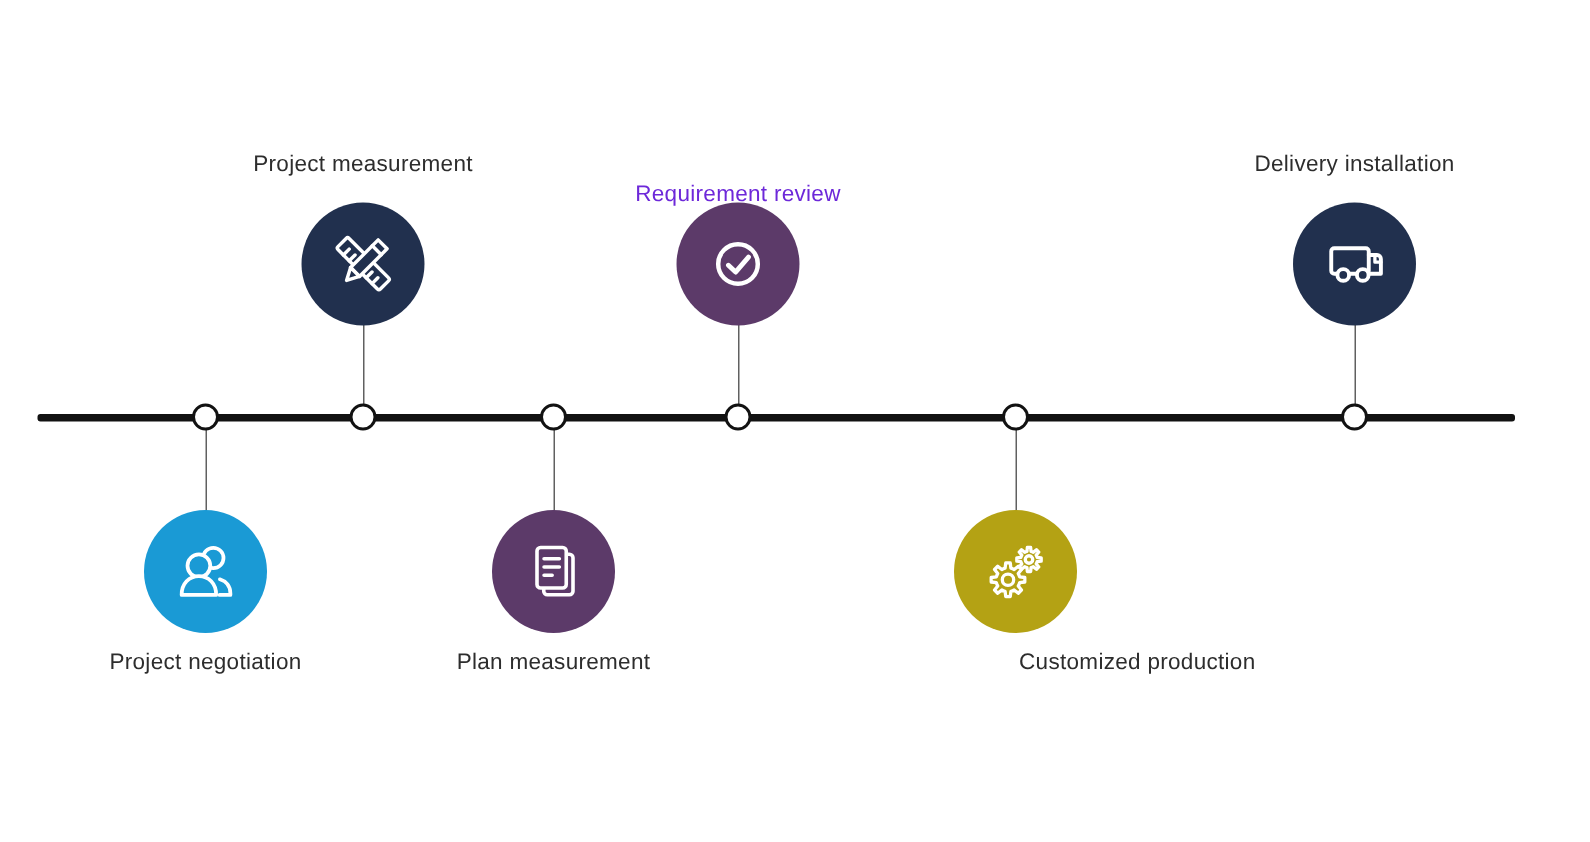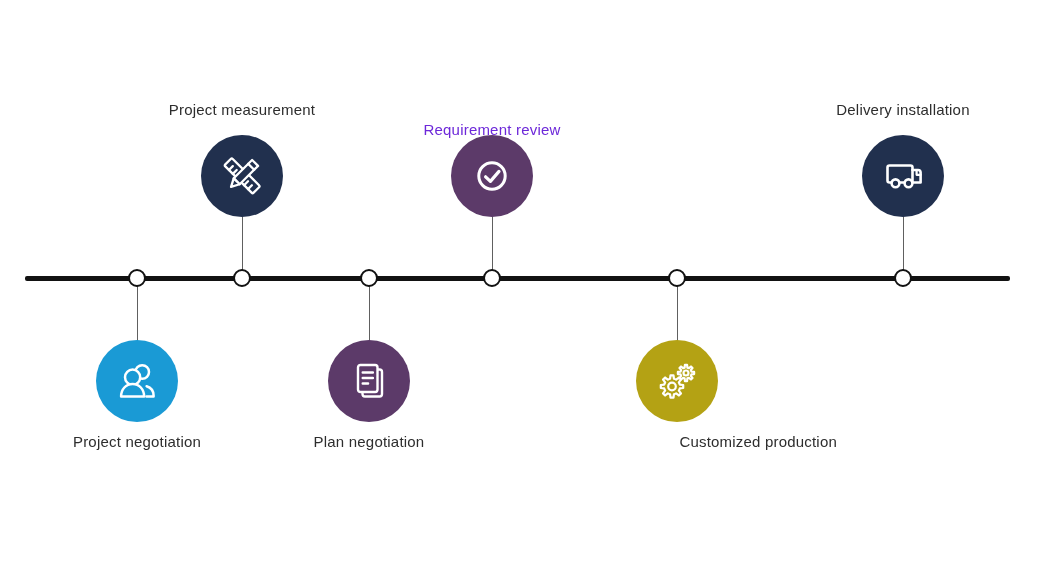--- a/index.html
+++ b/index.html
@@ -57,21 +57,21 @@
     <div class="step-label" style="left: 82px; top: 101px; color: rgb(45, 45, 45);">Project measurement</div>
     <div class="connector" style="left: 368.5px; background: rgb(96, 96, 96); top: 286px; height: 56px;"></div>
     <div class="node" style="left: 359.5px; top: 268.5px; background: rgb(255, 255, 255); border-color: rgb(18, 18, 18);"></div>
     <div class="bubble" style="left: 328px; top: 340px; background: rgb(92, 58, 105);">
       <svg width="48" height="48" viewBox="0 0 48 48" fill="none" stroke="#ffffff" stroke-width="2.5" stroke-linecap="round" stroke-linejoin="round">
         <rect x="17.5" y="12.5" width="19.5" height="27" rx="2.4" stroke-width="2.4"></rect>
         <rect x="13" y="8" width="19.5" height="27" rx="2.4" stroke-width="2.4" fill="#5c3a69"></rect>
         <path d="M17.7 15.5h10.2M17.7 21h10.2M17.7 26.5h5.4" stroke-width="2.4"></path>
       </svg>
     </div>
-    <div class="step-label" style="left: 209px; top: 433px; color: rgb(45, 45, 45);">Plan negotiation</div>
+    <div class="step-label" style="left: 209px; top: 433px; color: rgb(45, 45, 45);">Plan measurement</div>
     <div class="connector" style="left: 491.5px; background: rgb(96, 96, 96); top: 215px; height: 55px;"></div>
     <div class="node" style="left: 482.5px; top: 268.5px; background: rgb(255, 255, 255); border-color: rgb(18, 18, 18);"></div>
     <div class="bubble" style="left: 451px; top: 135px; background: rgb(92, 58, 105);">
       <svg width="48" height="48" viewBox="0 0 48 48" fill="none" stroke="#ffffff" stroke-width="2.5" stroke-linecap="round" stroke-linejoin="round">
         <circle cx="24" cy="24" r="13.2" stroke-width="3"></circle>
         <path d="M17.6 24.8l4.8 4.6 8.6-10" stroke-width="3.2"></path>
       </svg>
     </div>
     <div class="step-label" style="left: 332px; top: 101px; color: #6d28d9; margin-top: 20px;">Requirement review</div>
     <div class="connector" style="left: 676.5px; background: rgb(96, 96, 96); top: 286px; height: 56px;"></div>

